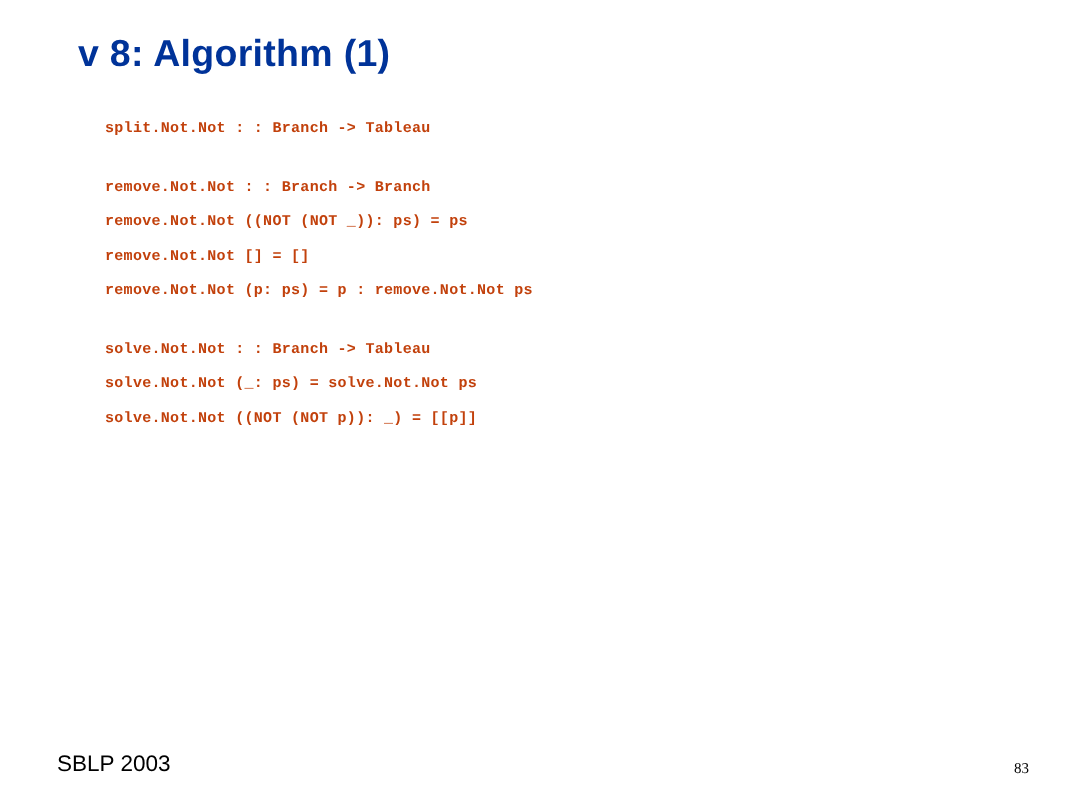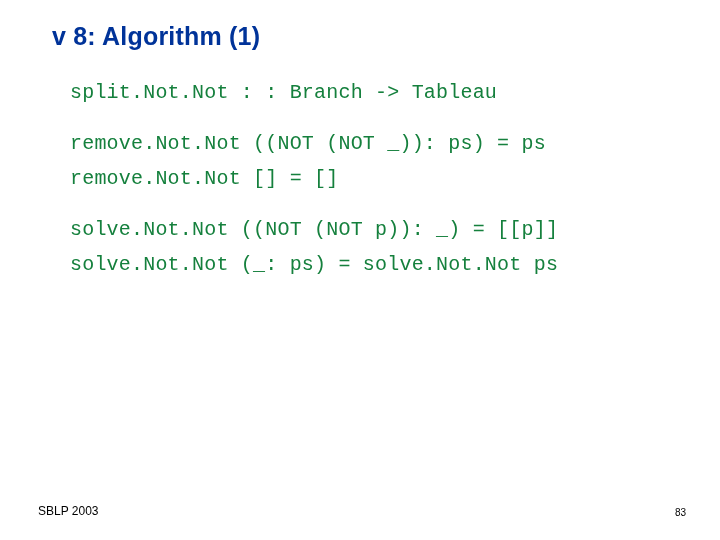--- a/index.html
+++ b/index.html
@@ -23,60 +23,63 @@
     font-weight: bold;
     font-size: 25px;
     margin: 0 0 30px 0;
     letter-spacing: 0.2px;
   }
   .block {
     margin: 0 0 28px 0;
   }
   .code-line {
     font-family: "Courier New", Courier, monospace;
-    font-weight: normal;
-    font-size: 20px;
-    color: #15803d;
+    font-weight: bold;
+    font-size: 10px;
+    color: #c2410c;
     margin: 0 0 12px 18px;
     white-space: pre;
     letter-spacing: 0.2px;
   }
   .footer-left {
     position: absolute;
     left: 38px;
     bottom: 22px;
-    font-size: 12px;
+    font-size: 15px;
     color: #000000;
     font-family: Verdana, Geneva, sans-serif;
   }
   .footer-right {
     position: absolute;
     right: 34px;
     bottom: 22px;
     font-size: 10px;
     color: #000000;
-    font-family: Liberation Sans, sans-serif;
+    font-family: Liberation Serif, serif;
     margin-top: 32px;
   }
 </style>
 </head>
 <body>
 
 <div class="slide">
   <h1 class="title">v 8: Algorithm (1)</h1>
 
   <div class="block">
     <div class="code-line">split.Not.Not : : Branch -&gt; Tableau</div>
   </div>
 
   <div class="block">
+    <div class="code-line">remove.Not.Not : : Branch -&gt; Branch</div>
     <div class="code-line">remove.Not.Not ((NOT (NOT _)): ps) = ps</div>
     <div class="code-line">remove.Not.Not [] = []</div>
+    <div class="code-line">remove.Not.Not (p: ps) = p : remove.Not.Not ps</div>
   </div>
 
   <div class="block">
+    <div class="code-line">solve.Not.Not : : Branch -&gt; Tableau</div>
+    <div class="code-line">solve.Not.Not (_: ps) = solve.Not.Not ps</div>
     <div class="code-line">solve.Not.Not ((NOT (NOT p)): _) = [[p]]</div>
-    <div class="code-line">solve.Not.Not (_: ps) = solve.Not.Not ps</div>
   </div>
 
   <div class="footer-left">SBLP 2003</div>
   <div class="footer-right">83</div>
 </div>
 
 </body></html>

